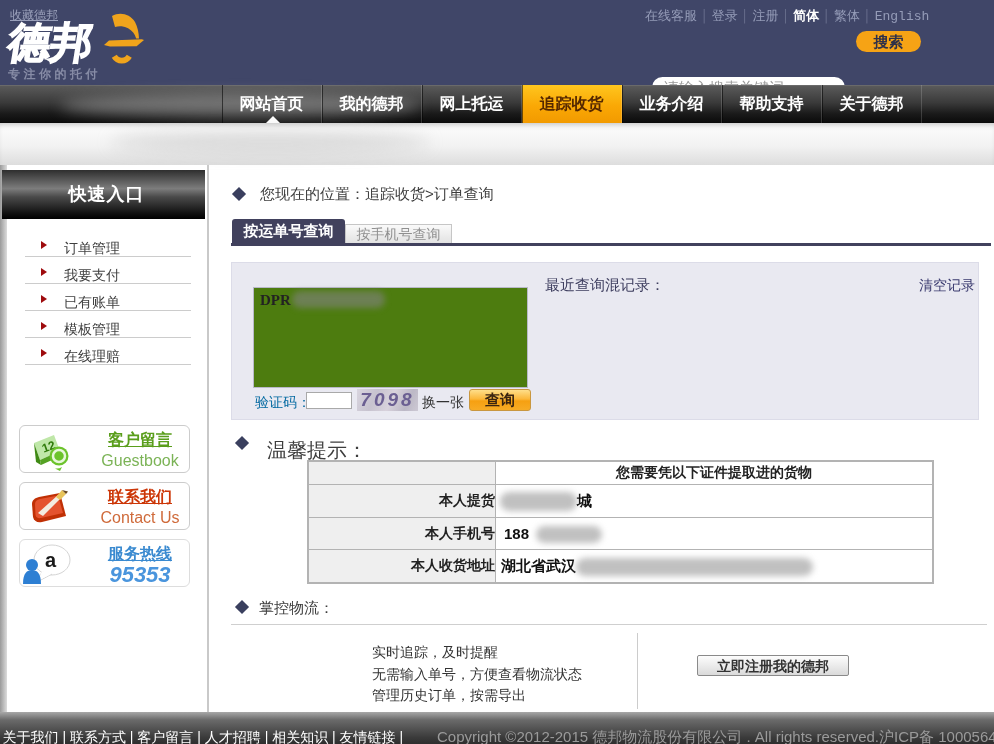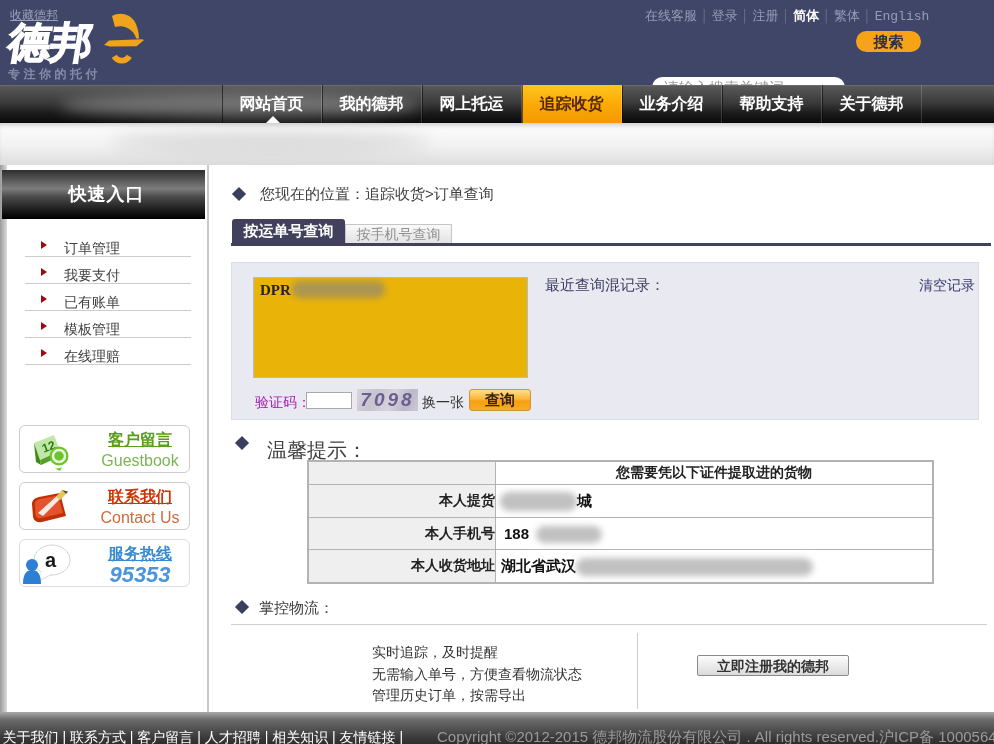--- a/index.html
+++ b/index.html
@@ -121,27 +121,27 @@
   <div class="abs" id="content" style="left:231px;top:165px;width:760px;height:547px;">
 
     <div class="abs diamond" style="left:3px;top:24px;"></div>
     <div class="abs" style="left:29px;top:20px;font-size:15px;color:#3c3c3c;">您现在的位置：追踪收货&gt;订单查询</div>
 
     <div class="abs" style="left:1px;top:54px;width:113px;height:24px;background:#41415d;border-radius:3px 3px 0 0;color:#fff;font-weight:bold;font-size:15px;text-align:center;line-height:24px;">按运单号查询</div>
     <div class="abs" style="left:114px;top:59px;width:107px;height:19px;background:linear-gradient(180deg,#fafafa,#e2e2e2);border:1px solid #c6c6c6;border-bottom:none;color:#8f8f8f;font-size:14px;text-align:center;line-height:19px;">按手机号查询</div>
     <div class="abs" style="left:0;top:78px;width:760px;height:3px;background:#41415d;"></div>
 
     <div class="abs" style="left:0;top:97px;width:748px;height:158px;background:#e9e9f1;border:1px solid #dcdce8;">
-      <div class="abs" style="left:21px;top:14px;width:275px;height:101px;background:#eab308;border:1px solid #b9b9c9;">
+      <div class="abs" style="left:21px;top:24px;width:275px;height:101px;background:#4d7c0f;border:1px solid #b9b9c9;">
         <span style="position:absolute;left:6px;top:4px;font-family:'Liberation Serif',serif;font-weight:bold;font-size:15px;color:#222;">DPR</span>
         <div class="abs" style="left:38px;top:3px;width:93px;height:17px;background:rgba(130,130,130,0.6);border-radius:8px;filter:blur(3px);"></div>
       </div>
       <div class="abs" style="left:313px;top:13px;font-size:15px;color:#3d3d5e;white-space:nowrap;">最近查询混记录：</div>
       <div class="abs" style="left:687px;top:14px;font-size:14px;color:#39396e;white-space:nowrap;">清空记录</div>
-      <div class="abs" style="left:23px;top:131px;font-size:14px;color:#a21caf;">验证码：</div>
+      <div class="abs" style="left:23px;top:131px;font-size:14px;color:#0369a1;">验证码：</div>
       <div class="abs" style="left:74px;top:129px;width:46px;height:17px;background:#fff;border:1px solid #a9a9a9;"></div>
       <div class="abs" style="left:125px;top:126px;width:61px;height:22px;background:linear-gradient(115deg,#d9d5df 0%,#c7c3cf 30%,#d8d2dc 55%,#bcb8c6 80%,#cdc9d4 100%);text-align:center;line-height:22px;font-size:19px;font-weight:bold;font-style:italic;color:#6b5f92;letter-spacing:3px;">7098</div>
       <div class="abs" style="left:190px;top:131px;font-size:14px;color:#333;">换一张</div>
       <div class="abs" style="left:237px;top:126px;width:62px;height:22px;background:linear-gradient(180deg,#fede8a 0%,#fbb73a 45%,#f6a011 55%,#f7ab25 100%);border:1px solid #c9973f;border-radius:3px;text-align:center;line-height:20px;font-size:15px;font-weight:bold;color:#3a2410;">查询</div>
     </div>
 
     <div class="abs diamond" style="left:6px;top:273px;"></div>
     <div class="abs" style="left:36px;top:272px;font-size:20px;color:#3c3c3c;">温馨提示：</div>
     <div class="abs" id="tipTable" style="left:76px;top:295px;width:627px;border:1px solid #b3b3b3;border-collapse:collapse;">
       <table style="width:100%;border-collapse:collapse;font-size:14px;">

